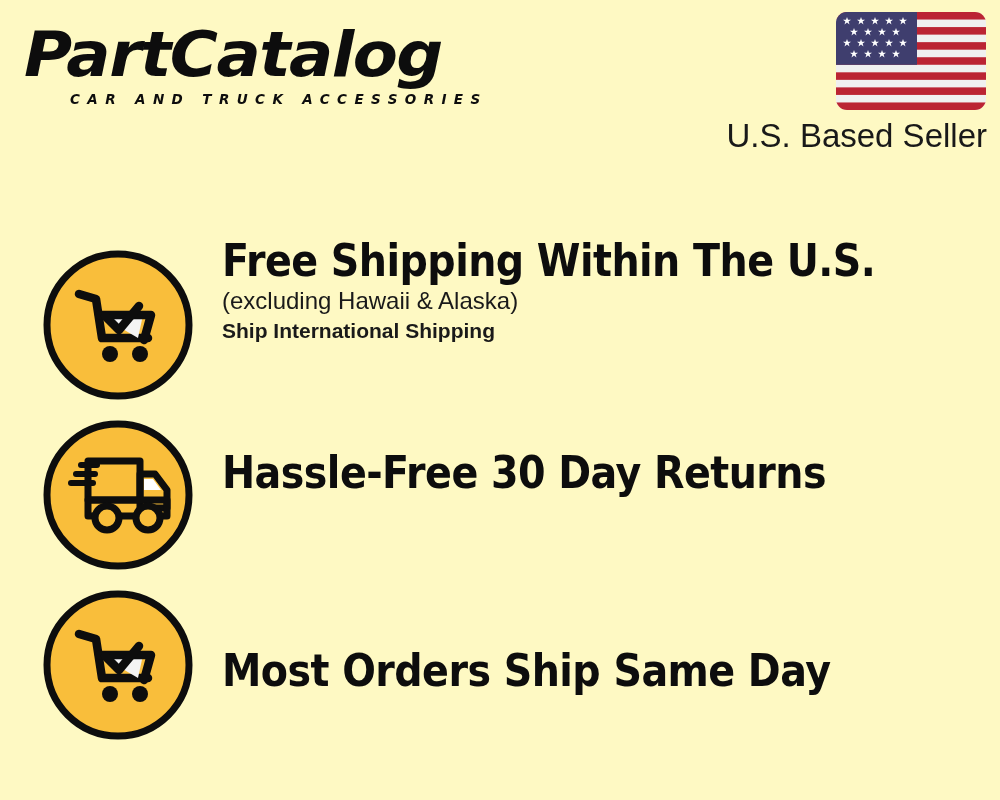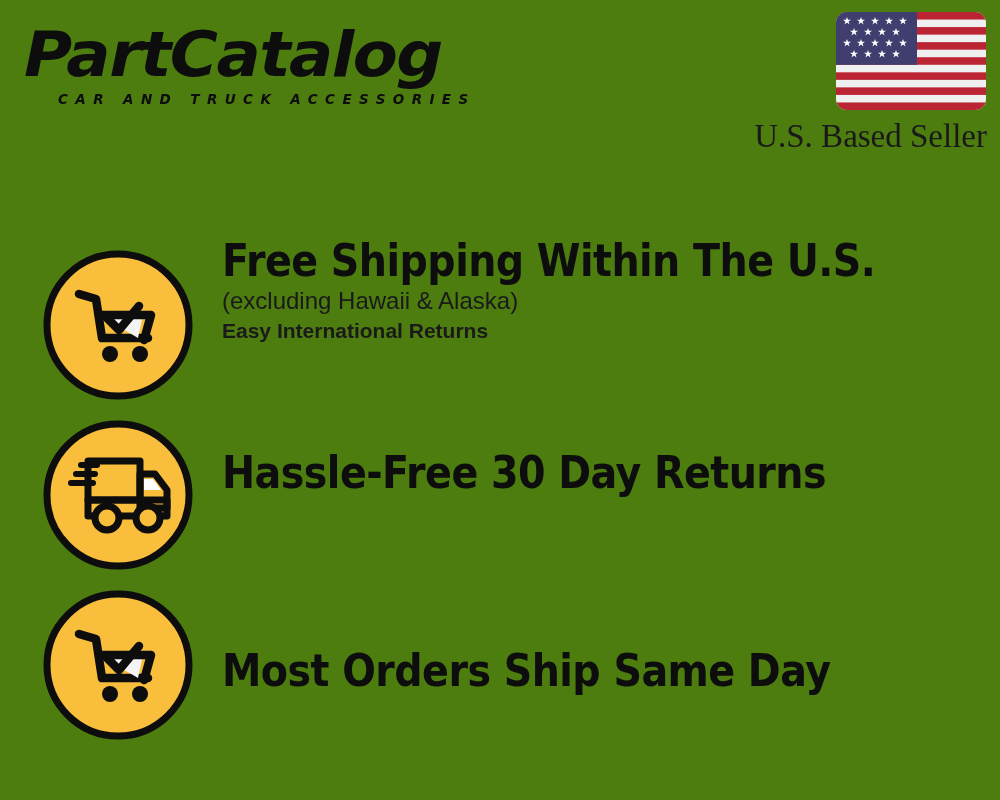--- a/index.html
+++ b/index.html
@@ -12,21 +12,21 @@
     background: #ffffff;
     font-family: "Liberation Sans", sans-serif;
     overflow: hidden;
     position: relative;
   }
 
   .page {
     position: relative;
     width: 1000px;
     height: 800px;
-    background: #4d7c0f;
+    background: #fef9c3;
   }
 
   
   .brand {
     position: absolute;
     left: 24px;
     top: 22px;
     width: 470px;
     height: 100px;
   }
@@ -44,21 +44,21 @@
   }
   .brand-tagline {
     font-family: "DejaVu Sans", sans-serif;
     font-weight: bold;
     font-style: italic;
     font-size: 13.5px;
     letter-spacing: 7.4px;
     color: #0d0d0d;
     white-space: nowrap;
     margin-top: 3px;
-    margin-left: 34px;
+    margin-left: 46px;
   }
 
   
   .flag-badge {
     position: absolute;
     left: 836px;
     top: 12px;
     width: 150px;
     height: 98px;
   }
@@ -66,21 +66,21 @@
     display: block;
     width: 150px;
     height: 98px;
   }
   .seller-label {
     position: absolute;
     left: 725px;
     top: 117px;
     width: 262px;
     text-align: right;
-    font-family: Liberation Serif, serif;
+    font-family: Liberation Sans, sans-serif;
     font-weight: 400;
     font-size: 33px;
     line-height: 38px;
     color: #191919;
     white-space: nowrap;
   }
 
   
   .feature {
     position: absolute;
@@ -207,21 +207,21 @@
         <path d="M56 65 L100 65 L95 88" fill="#f4f4f4"></path>
         <path d="M56 65 L108 65 L101 90" fill="none" stroke="#0d0d0d" stroke-width="8.5" stroke-linecap="round" stroke-linejoin="round"></path>
         <path d="M62 66 L76 80 L96 56" fill="none" stroke="#0d0d0d" stroke-width="8.5" stroke-linecap="round" stroke-linejoin="round"></path>
         <circle cx="67" cy="104" r="8" fill="#0d0d0d"></circle>
         <circle cx="97" cy="104" r="8" fill="#0d0d0d"></circle>
       </svg>
     </div>
     <div class="feature-text">
       <div class="feature-heading">Free Shipping Within The U.S.</div>
       <div class="feature-sub">(excluding Hawaii &amp; Alaska)</div>
-      <div class="feature-sub bold">Easy International Returns</div>
+      <div class="feature-sub bold">Ship International Shipping</div>
     </div>
   </div>
 
   <div class="feature" id="feature-row-2">
     <div class="feature-icon">
       <svg class="icon-circle" viewBox="0 0 150 150" xmlns="http://www.w3.org/2000/svg" aria-hidden="true">
         <circle cx="75" cy="75" r="71" fill="#f9be3b" stroke="#0d0d0d" stroke-width="7"></circle>
 
         <path d="M28 63 H50" stroke="#0d0d0d" stroke-width="6" stroke-linecap="round"></path>
         <path d="M33 54 H52" stroke="#0d0d0d" stroke-width="6" stroke-linecap="round"></path>

